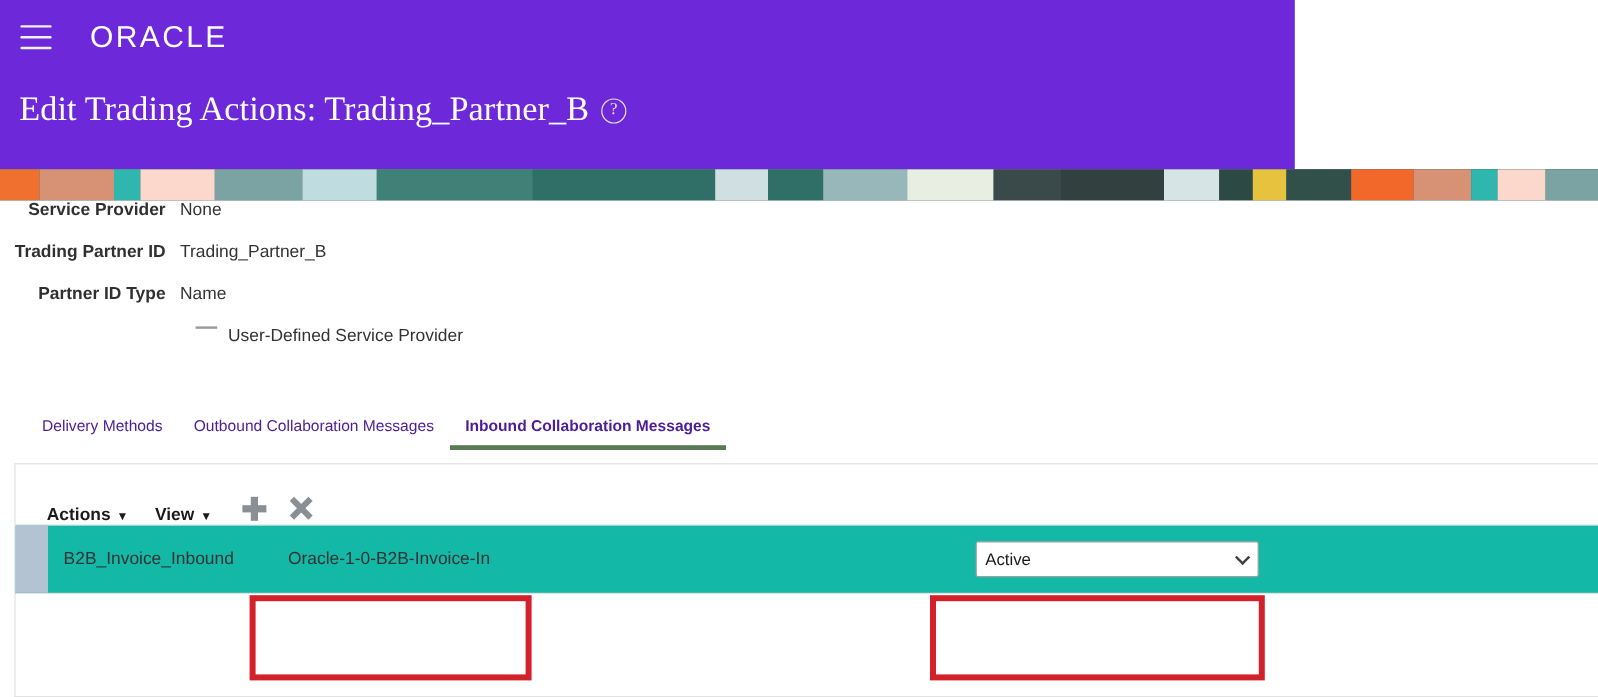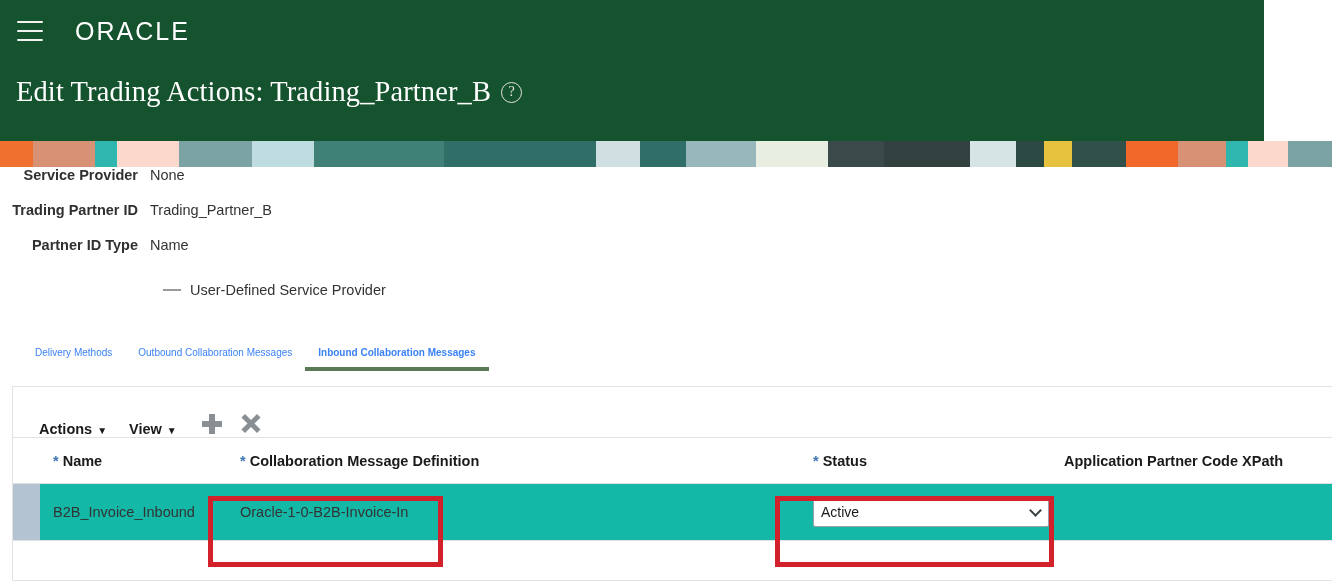--- a/index.html
+++ b/index.html
@@ -10,23 +10,23 @@
     height: 581px;
     overflow: hidden;
     background: #ffffff;
     font-family: "Liberation Sans", sans-serif;
   }
 
   
   .global-header {
     position: absolute;
     top: 0; left: 0;
-    width: 1264px;
+    width: 1079px;
     height: 141px;
-    background: #14532d;
+    background: #6d28d9;
   }
   .brand-row {
     position: absolute;
     top: 16px; left: 17px;
     display: flex;
     align-items: center;
     height: 30px;
   }
   .hamburger {
     width: 26px;
@@ -116,21 +116,21 @@
     color: #303030;
     white-space: nowrap;
   }
   .field-value {
     font-size: 14.5px;
     color: #333333;
     white-space: nowrap;
   }
   .usp-row {
     display: flex;
-    align-items: center;
+    align-items: flex-start;
     height: 35px;
     padding-left: 163px;
   }
   .usp-dash {
     display: inline-block;
     width: 18px;
     height: 2px;
     background: #9a9a9a;
     margin-right: 9px;
   }
@@ -145,22 +145,22 @@
     position: absolute;
     top: 347px;
     left: 0;
     width: 1332px;
     height: 33px;
     display: flex;
     align-items: flex-start;
     padding-left: 22px;
   }
   .tab {
-    font-size: 10px;
-    color: #3b82f6;
+    font-size: 13px;
+    color: #4c1d95;
     padding: 0 13px 9px 13px;
     white-space: nowrap;
     cursor: pointer;
     border-bottom: 4px solid transparent;
   }
   .tab.active {
     font-weight: bold;
     border-bottom-color: #5a7a55;
   }
 
@@ -375,35 +375,20 @@
     </div>
     <div class="tb-menu">
       <span>View</span><span class="tb-caret">▼</span>
     </div>
     <div class="tb-icon plus"></div>
     <div class="tb-icon close"></div>
   </div>
 
   <div class="grid">
 
-    <div class="grid-head">
-      <div class="c-sel"></div>
-      <div class="c-name">
-        <span class="req">*</span><span class="th">Name</span>
-      </div>
-      <div class="c-cmd">
-        <span class="req">*</span><span class="th">Collaboration Message Definition</span>
-      </div>
-      <div class="c-stat">
-        <span class="req">*</span><span class="th">Status</span>
-      </div>
-      <div class="c-xpath">
-        <span class="th">Application Partner Code XPath</span>
-      </div>
-    </div>
 
     <div class="grid-row">
       <div class="c-sel"></div>
       <div class="c-name td">B2B_Invoice_Inbound</div>
       <div class="c-cmd td">Oracle-1-0-B2B-Invoice-In</div>
       <div class="c-stat">
         <span class="select-wrap">
           <select class="status-select">
             <option>Active</option>
             <option>Inactive</option>

